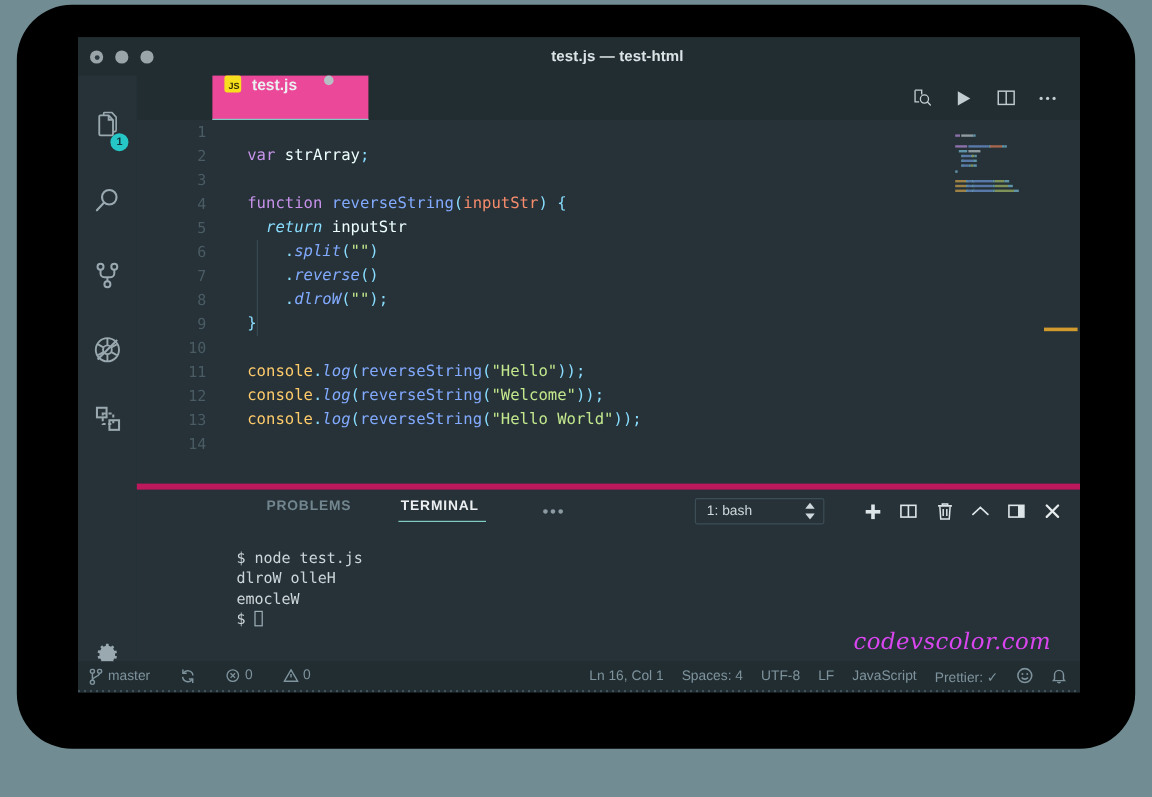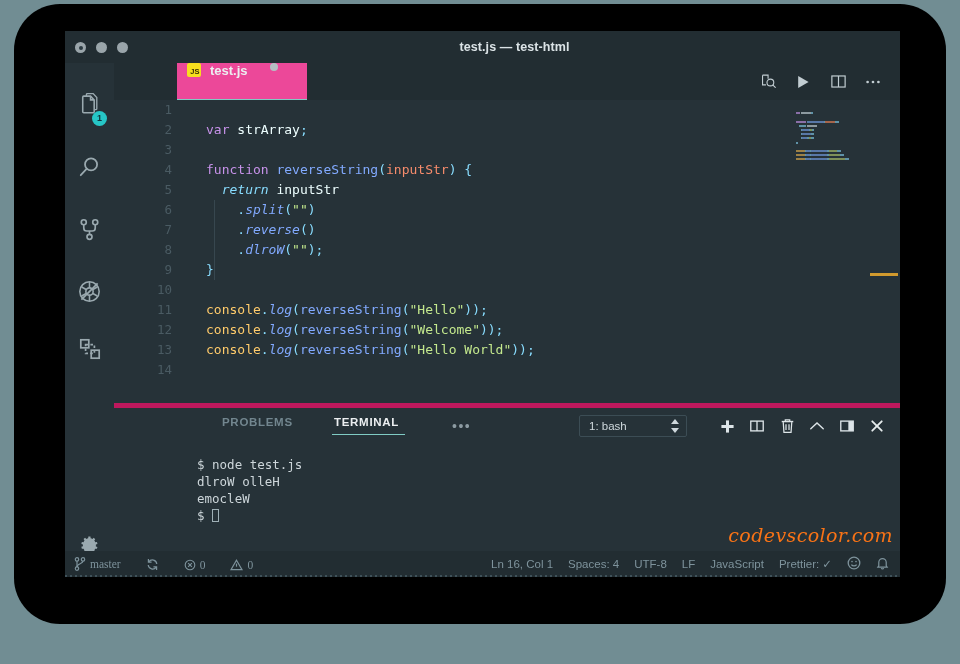--- a/index.html
+++ b/index.html
@@ -240,37 +240,37 @@
   .term-cursor {
     display: inline-block;
     width: 7px; height: 13px;
     border: 1px solid #9fb0b6;
     vertical-align: -2px;
     box-sizing: border-box;
   }
 
   
   #watermark {
-    position: absolute; right: 7px; bottom: 31px;
+    position: absolute; right: 24px; bottom: 31px;
     font-family: "DejaVu Serif", serif;
     font-style: italic;
     font-size: 19px;
-    color: #f97316;
+    color: #d946ef;
     letter-spacing: 0.4px;
   }
 
   
   #statusbar {
     position: absolute; left: 0; bottom: 0;
     width: 835px; height: 26px;
     background: #222d32;
     display: flex; align-items: center;
     font-size: 11.5px; color: #7e939c;
   }
-  .sb-left { display: flex; align-items: flex-end; padding-left: 9px; gap: 25px; font-family: Liberation Serif, serif; }
+  .sb-left { display: flex; align-items: flex-start; padding-left: 9px; gap: 25px; }
   .sb-right { margin-left: auto; display: flex; align-items: center; gap: 15px; padding-right: 11px; }
   .sb-item { display: flex; align-items: center; gap: 4px; }
   #statusbar::after {
     content: ""; position: absolute;
     left: 0; bottom: 0; width: 835px; height: 2px;
     background: repeating-linear-gradient(to right, #3f525a 0 2px, transparent 2px 5px);
   }
 </style>
 </head>
 <body>

